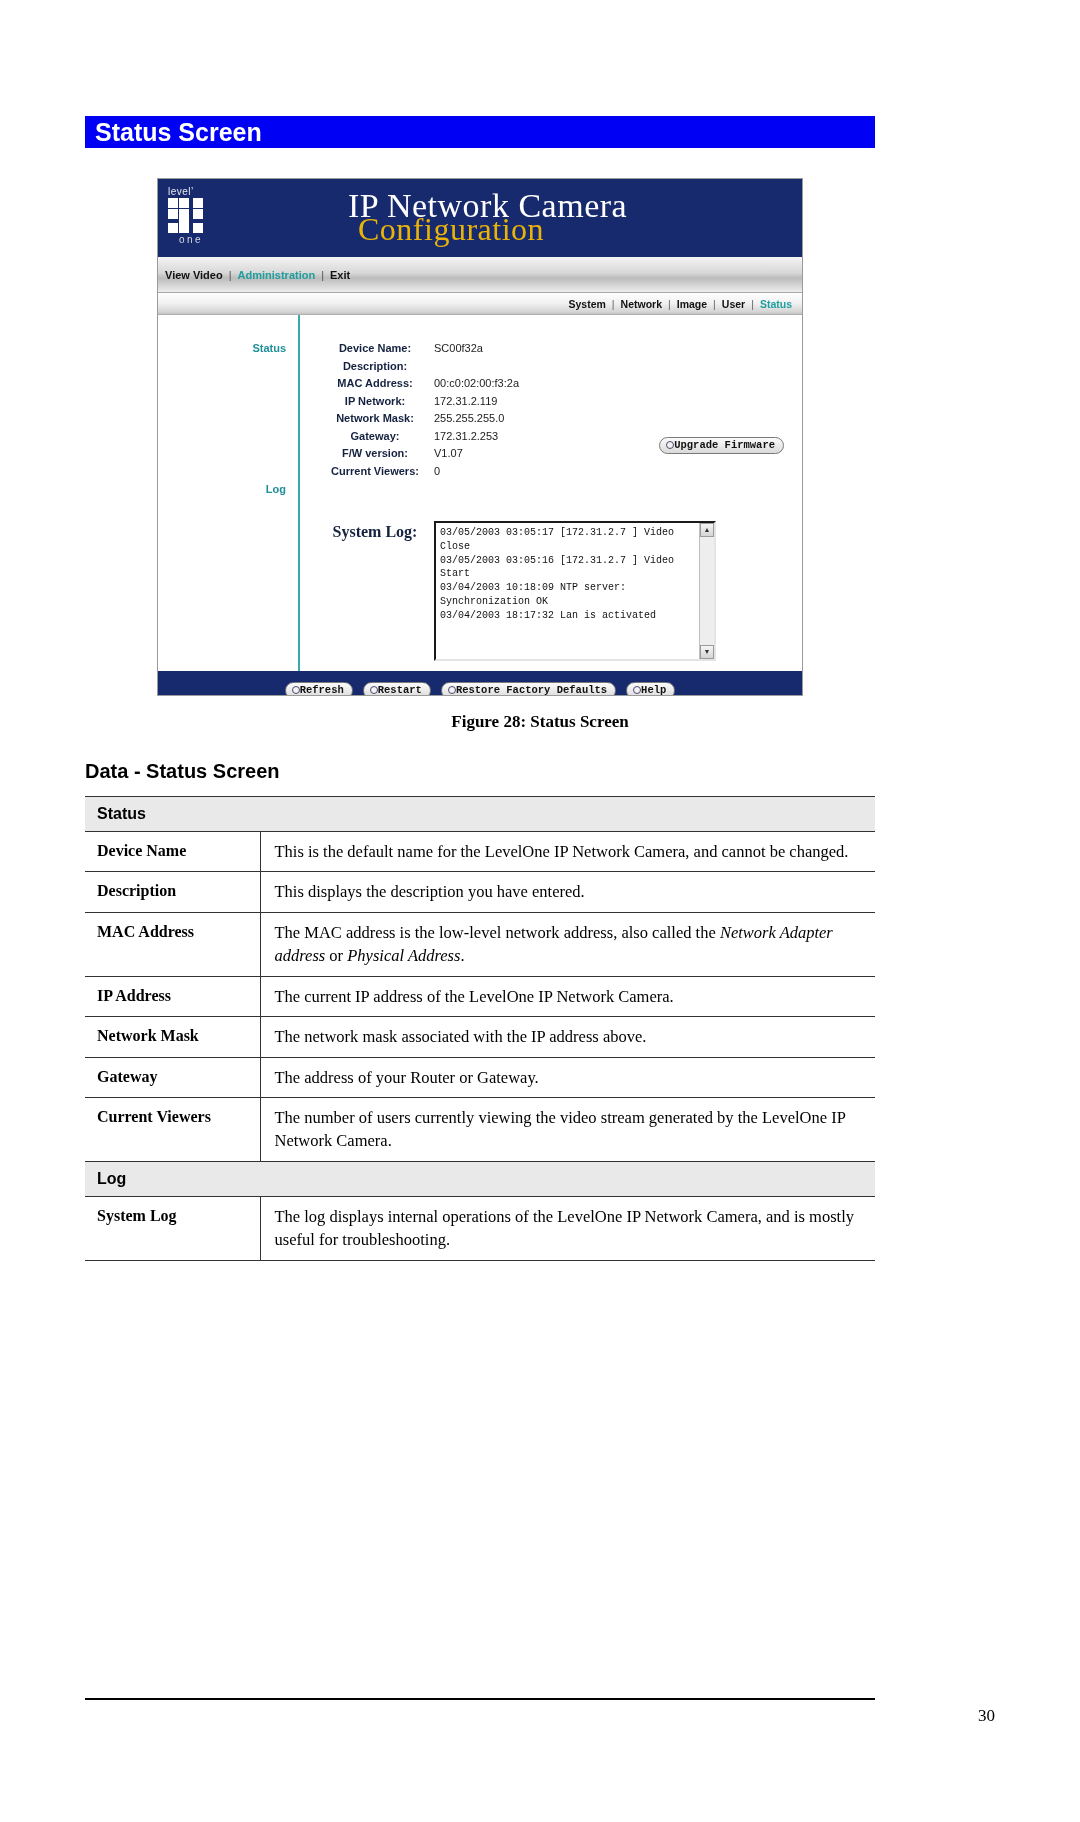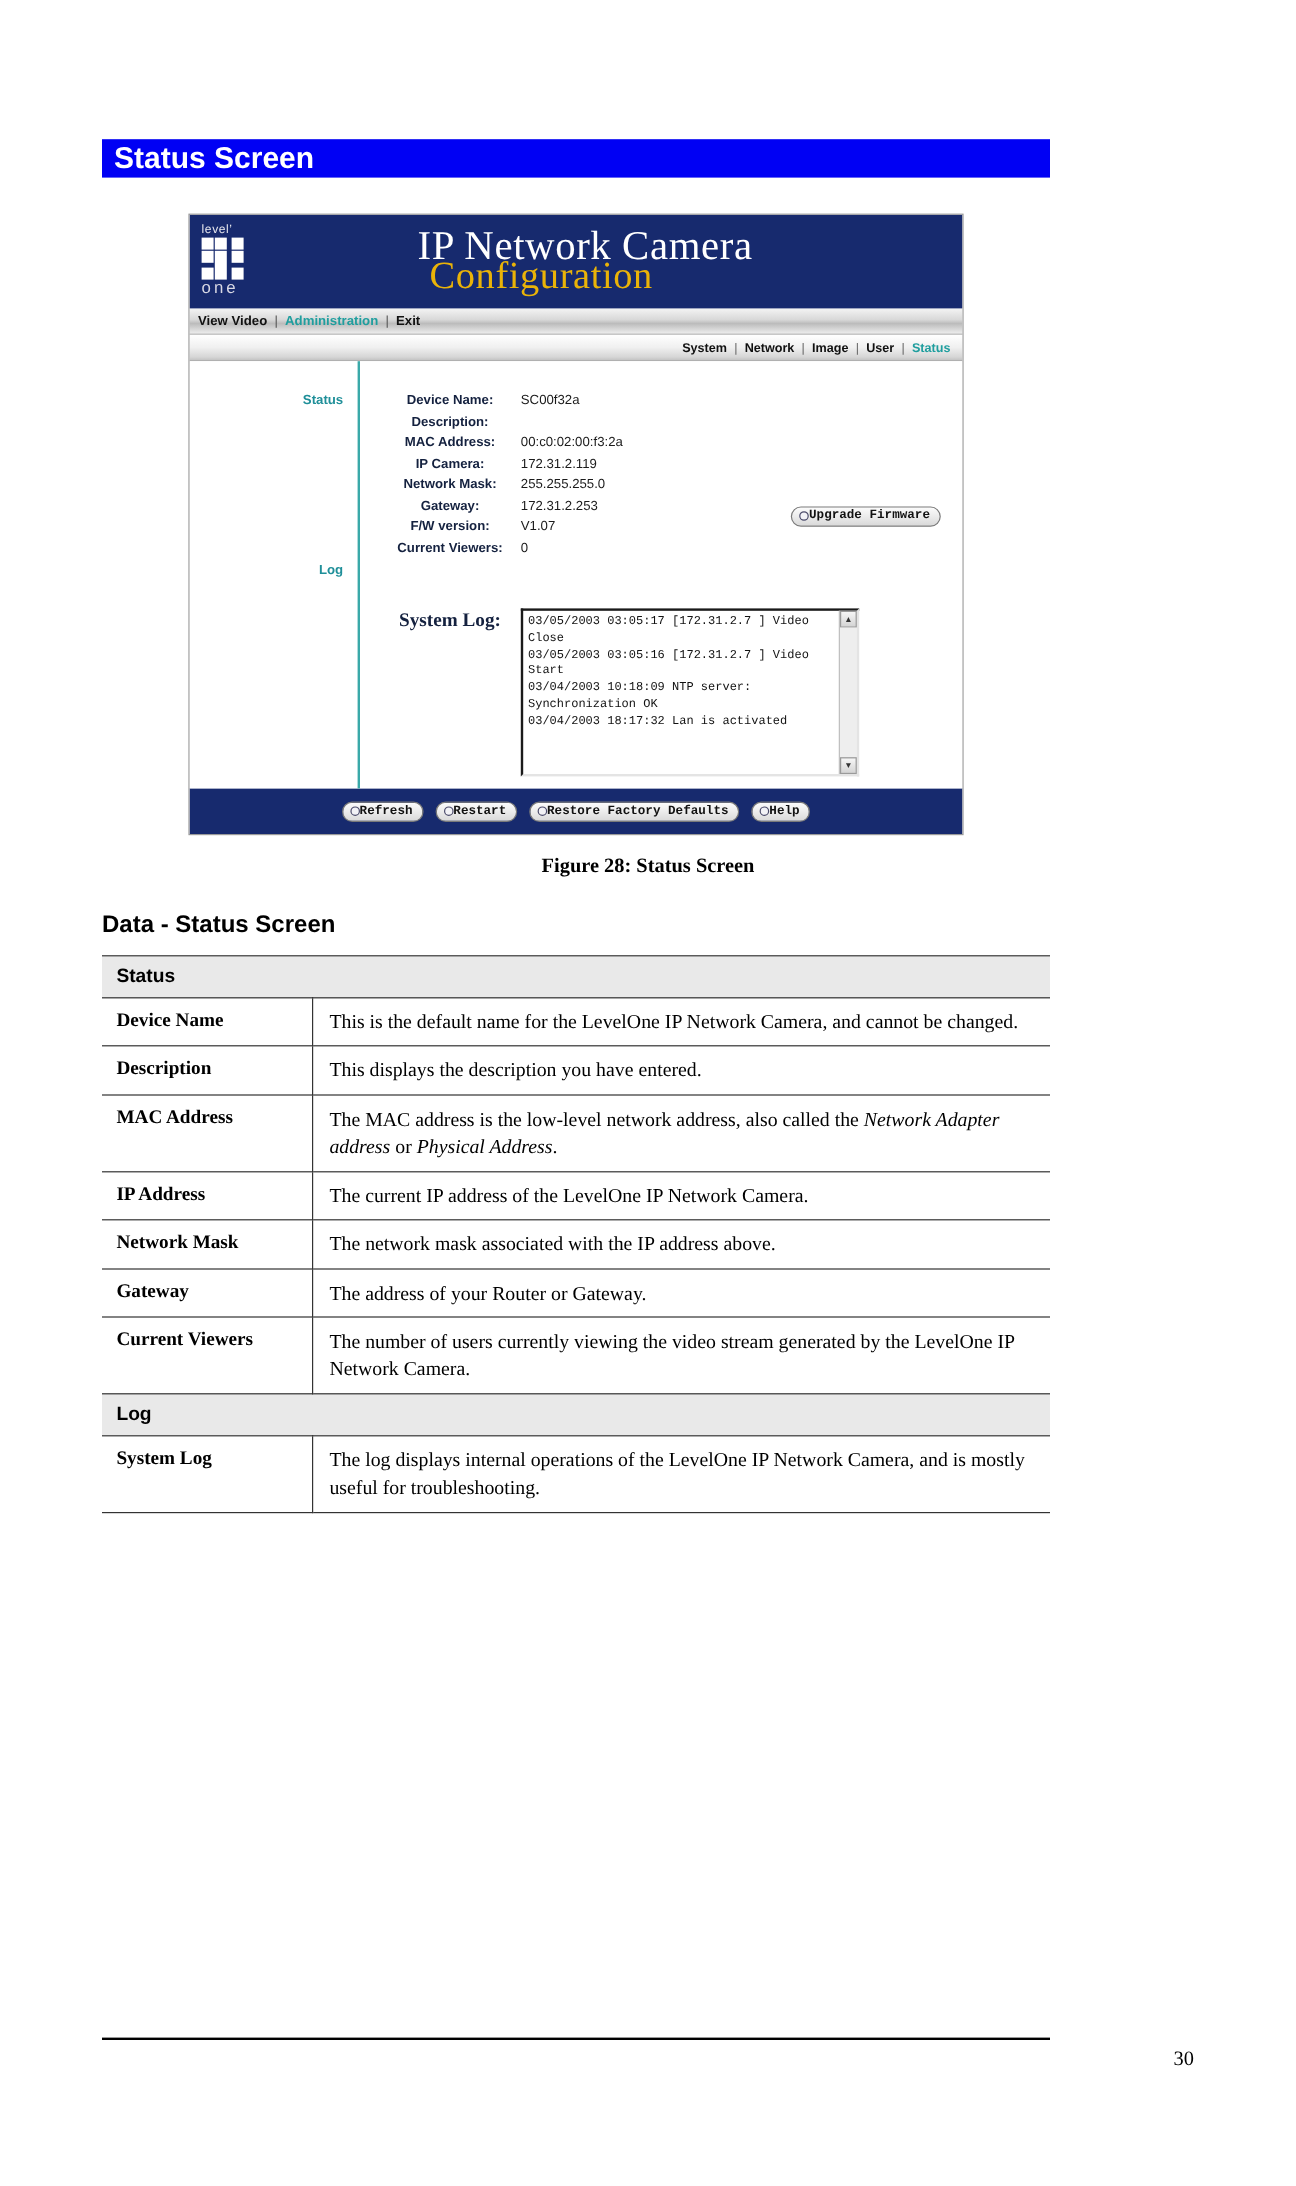--- a/index.html
+++ b/index.html
@@ -72,24 +72,25 @@
     width: 36px;
     height: 36px;
     margin-top: 1px;
   }
   .logo-mark .cell {
     position: absolute;
     background: #ffffff;
   }
   .logo-word-bot {
     font-family: "Liberation Sans", "DejaVu Sans", sans-serif;
-    font-size: 14px;
+    font-size: 10px;
     line-height: 11px;
     letter-spacing: 2.5px;
     color: #d8d8e4;
+    text-align: center;
   }
   .cam-title {
     position: absolute;
     left: 190px;
     top: 8px;
     font-family: "Liberation Serif", "DejaVu Serif", serif;
     font-size: 34px;
     color: #ffffff;
     white-space: nowrap;
     letter-spacing: 0.5px;
@@ -100,21 +101,21 @@
     top: 32px;
     font-family: "Liberation Serif", "DejaVu Serif", serif;
     font-size: 32px;
     color: #eab308;
     white-space: nowrap;
     letter-spacing: 0.5px;
   }
 
   
   .nav-primary {
-    height: 22px;
+    height: 36px;
     background: linear-gradient(to bottom, #f4f4f4 0%, #d8d8d8 45%, #bcbcbc 60%, #ededed 100%);
     border-bottom: 1px solid #a8a8a8;
     display: flex;
     align-items: center;
     padding-left: 7px;
     font-family: "Liberation Sans", "DejaVu Sans", sans-serif;
     font-size: 11px;
     font-weight: bold;
   }
   .nav-primary .item { color: #111111; }
@@ -412,21 +413,21 @@
           </div>
           <div class="field-row">
             <span class="field-label">Description:</span>
             <span class="field-value"></span>
           </div>
           <div class="field-row">
             <span class="field-label">MAC Address:</span>
             <span class="field-value">00:c0:02:00:f3:2a</span>
           </div>
           <div class="field-row">
-            <span class="field-label">IP Camera:</span>
+            <span class="field-label">IP Network:</span>
             <span class="field-value">172.31.2.119</span>
           </div>
           <div class="field-row">
             <span class="field-label">Network Mask:</span>
             <span class="field-value">255.255.255.0</span>
           </div>
           <div class="field-row">
             <span class="field-label">Gateway:</span>
             <span class="field-value">172.31.2.253</span>
           </div>

